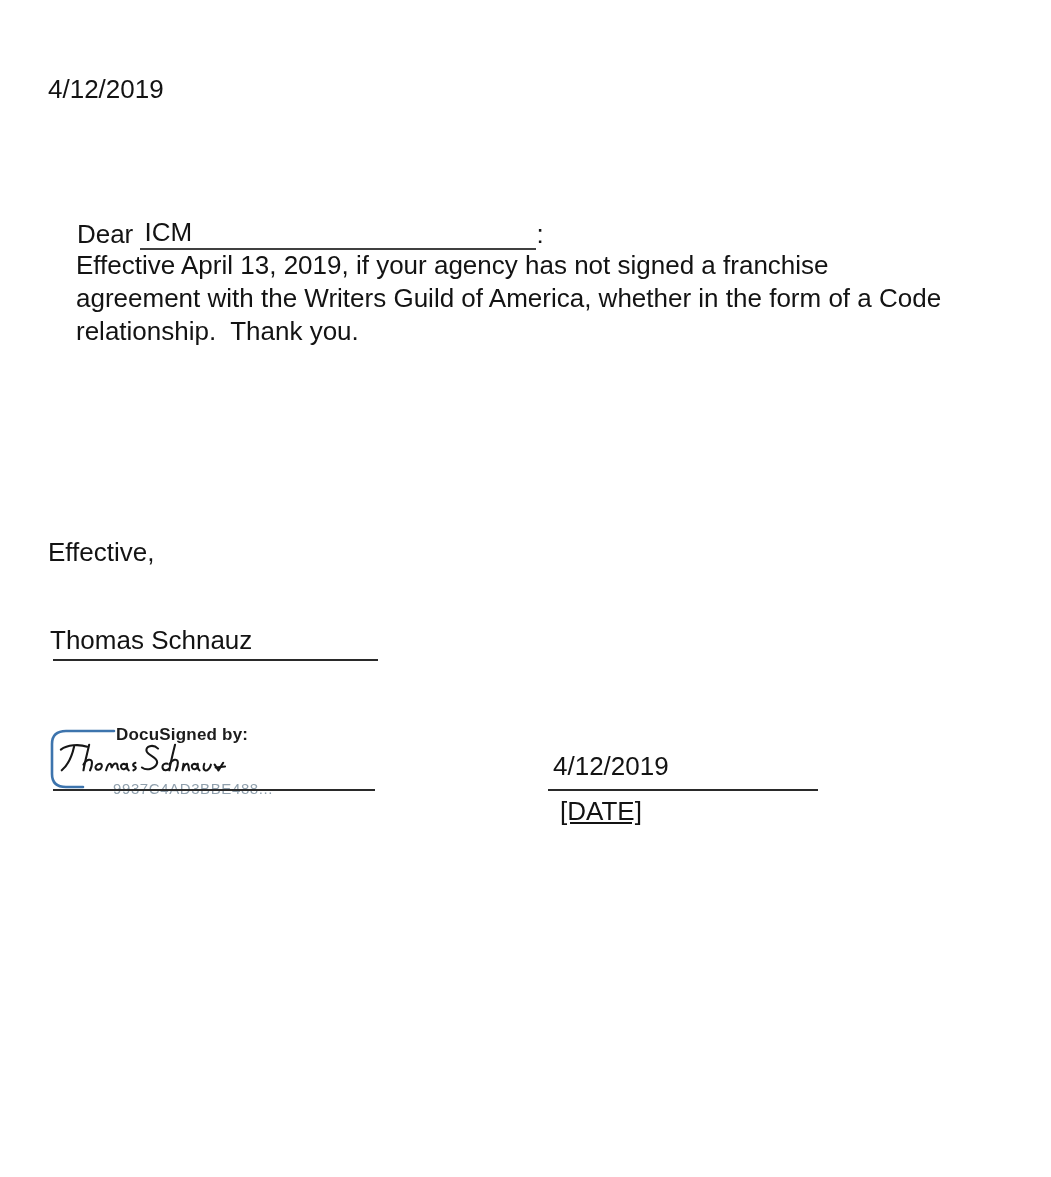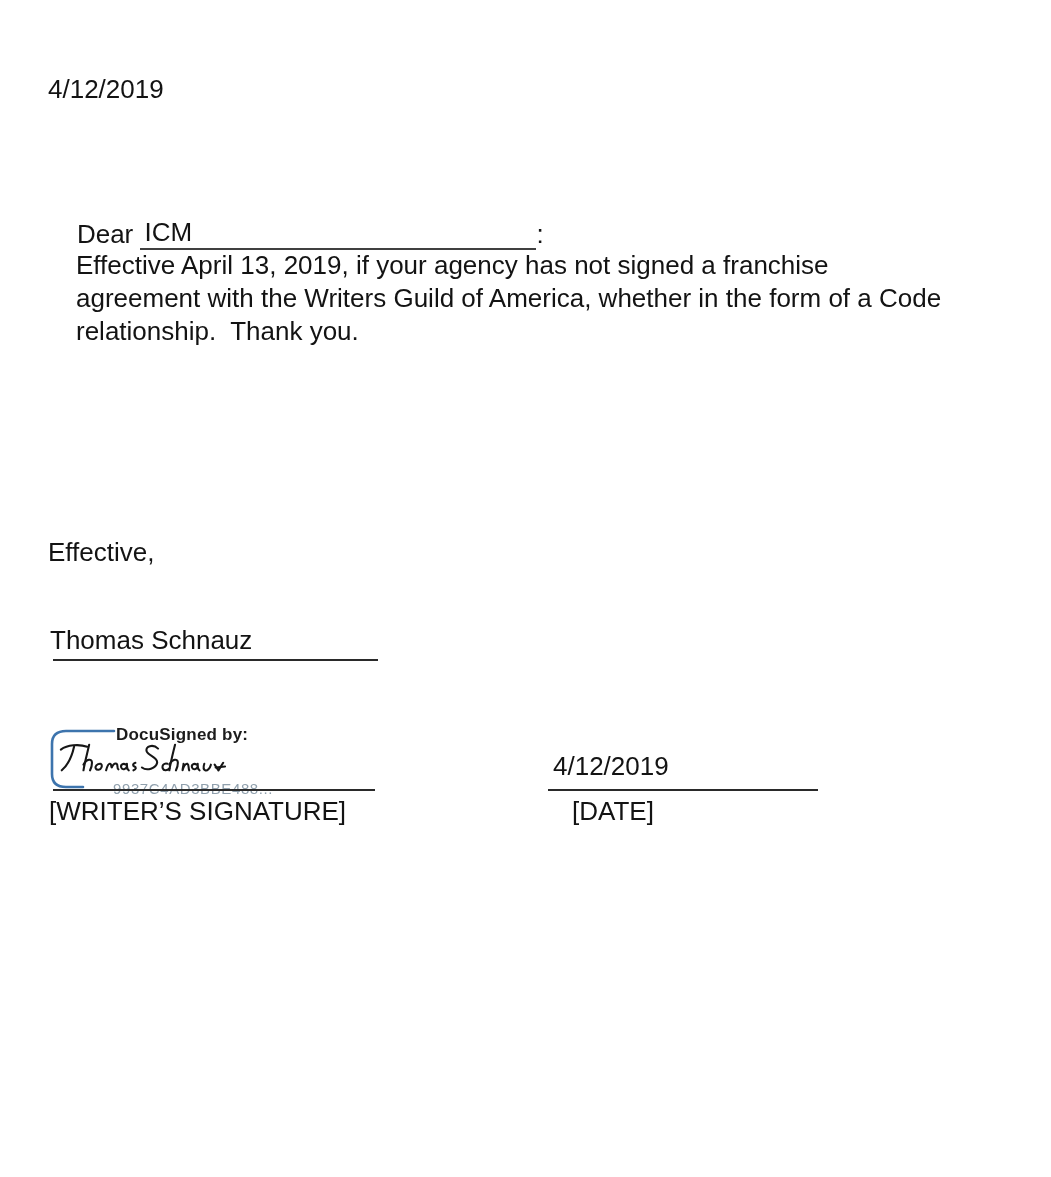--- a/index.html
+++ b/index.html
@@ -86,19 +86,18 @@
         <path d="M147 26 C144 24 141 26 142 29 C143 32 147 31 148 28 C148 26 148 25 148 25 C148 28 148 31 150 32"></path>
         <path d="M155 25 C154 28 154 31 156 32 C158 33 161 30 162 26"></path>
         <path d="M166 26 L170 32 L175 24"></path>
         <path d="M167 29 L177 28"></path>
       </g>
     </svg>
     <div class="envelope-id">9937C4AD3BBE488...</div>
   </div>
 
   <div class="rule" style="left:53px; top:789px; width:322px;"></div>
-  <div class="abs t26" style="left:49px; top:796px;">[WRITER’S SIGNATURE]</div>
 
   <div class="abs t26" style="left:553px; top:751px;">4/12/2019</div>
   <div class="rule" style="left:548px; top:789px; width:270px;"></div>
-  <div class="abs t26" style="left:572px; top:796px;">[DATE]</div>
+  <div class="abs t26" style="left:560px; top:796px;text-decoration:underline;">[DATE]</div>
 
 </div>
 
 </body></html>

